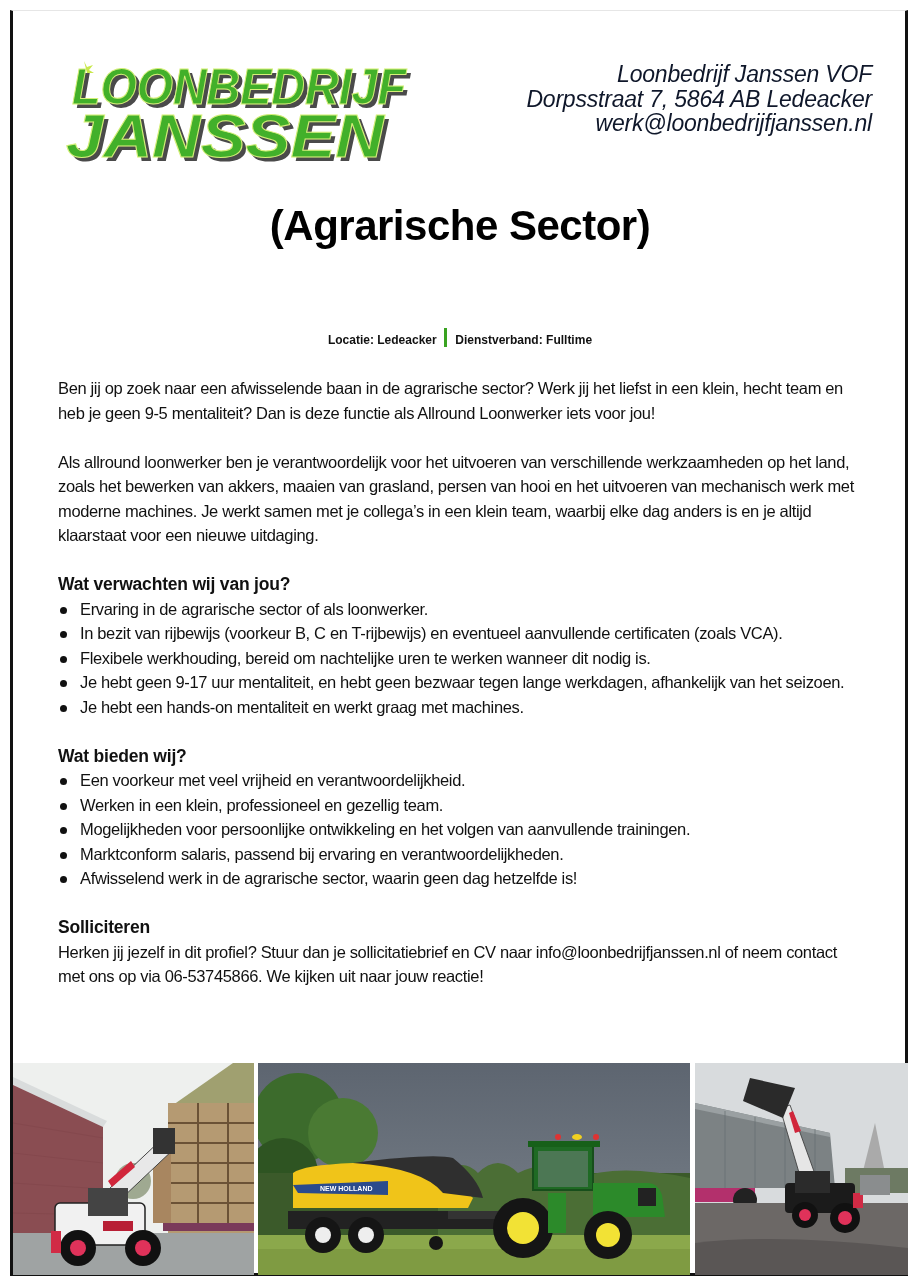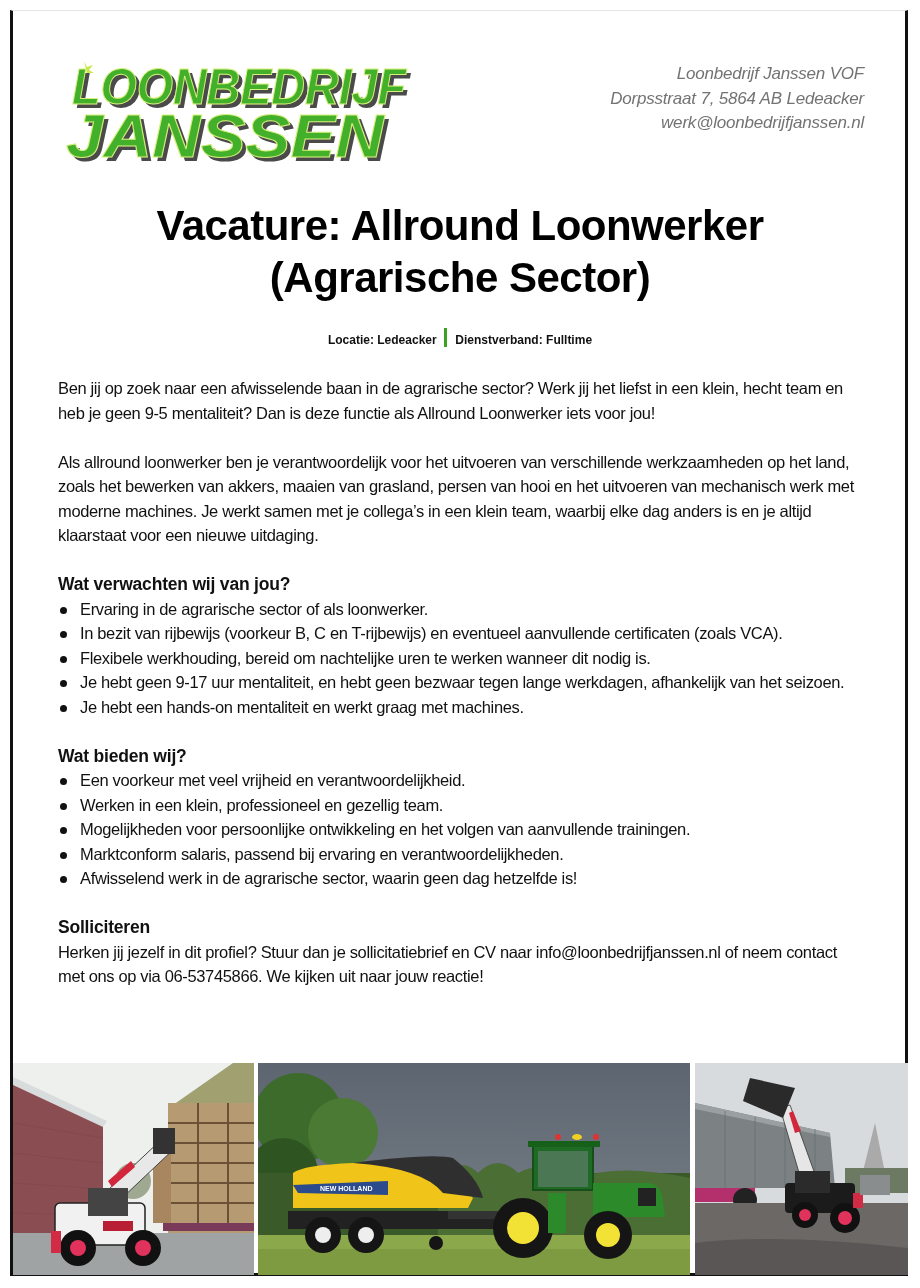--- a/index.html
+++ b/index.html
@@ -13,21 +13,21 @@
     border-bottom: 3px solid #111;
     box-sizing: border-box;
     background: #fff;
   }
 
   
   .logo { position: absolute; left: 62px; top: 55px; width: 360px; height: 115px; }
   .logo svg { width: 100%; height: 100%; display: block; }
 
   
-  .contact { position: absolute; right: 56px; top: 62px; text-align: right; color: #737373; font-style: italic; font-size: 17px; line-height: 24.5px; letter-spacing: -0.2px; }
+  .contact { position: absolute; right: 48px; top: 62px; text-align: right; color: #0f172a; font-style: italic; font-size: 23px; line-height: 24.5px; letter-spacing: -0.2px; }
   .contact div { white-space: nowrap; }
 
   
   .title { position: absolute; left: 0; width: 920px; top: 200px; text-align: center; font-weight: bold; font-size: 42px; line-height: 52px; letter-spacing: -0.5px; color: #000; }
   .subtitle { position: absolute; left: 0; width: 920px; top: 328px; text-align: center; font-size: 12px; font-weight: bold; color: #111; }
   .subtitle .sep { display: inline-block; width: 3px; height: 19px; background: #3aa321; vertical-align: -3px; margin: 0 5px 0 4px; }
 
   
   .body { position: absolute; left: 58px; width: 800px; top: 376px; font-size: 16.5px; line-height: 24.5px; letter-spacing: -0.35px; color: #111; }
   .body p { margin: 0; }
@@ -62,21 +62,20 @@
   </svg>
 </div>
 
 <div class="contact">
   <div>Loonbedrijf Janssen VOF</div>
   <div>Dorpsstraat 7, 5864 AB Ledeacker</div>
   <div>werk@loonbedrijfjanssen.nl</div>
 </div>
 
 <div class="title">
-  <div>Vacature: Allround Loonwerker</div>
   <div>(Agrarische Sector)</div>
 </div>
 
 <div class="subtitle">
   <span>Locatie:</span>
   <span>Ledeacker</span>
   <span class="sep"></span>
   <span>Dienstverband:</span>
   <span>Fulltime</span>
 </div>

